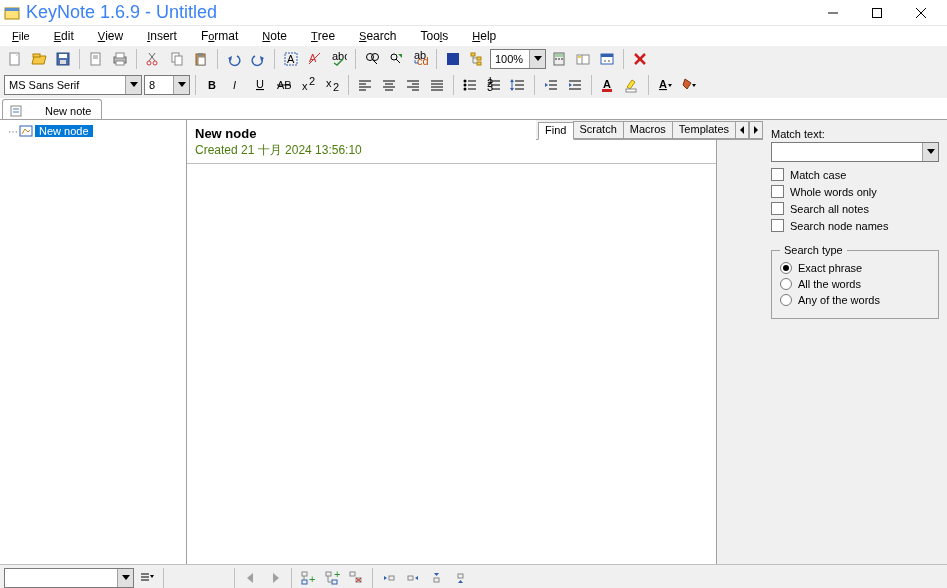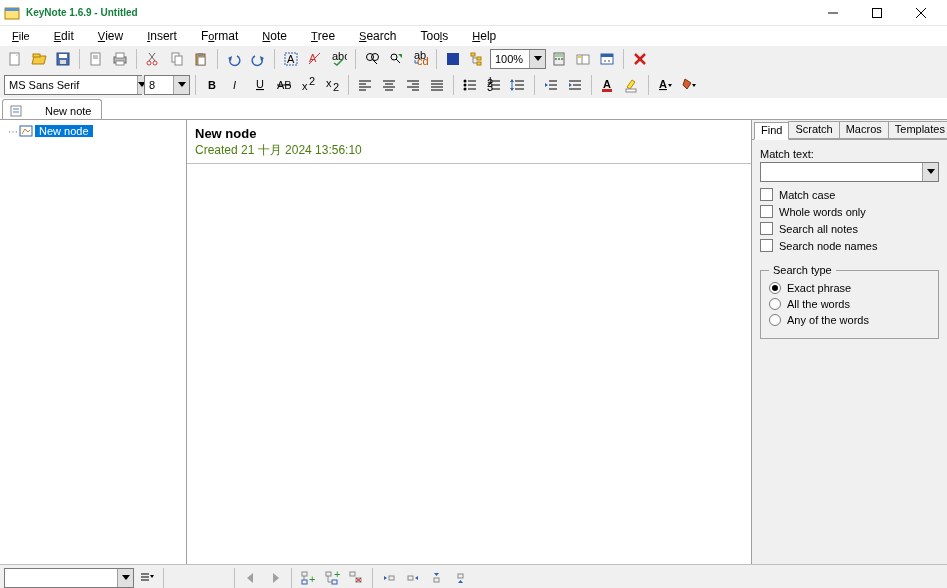--- a/index.html
+++ b/index.html
@@ -1,21 +1,21 @@
 <!DOCTYPE html>
 <html><head>
 <meta charset="utf-8">
 <style>
 * { box-sizing: border-box; margin: 0; padding: 0; font-family: Tahoma, "Segoe UI", sans-serif; font-size: 11px; }
 html, body { width: 947px; height: 588px; background: #fff; overflow: hidden; }
 
 
 .titlebar { height: 26px; background: #fff; display: flex; align-items: center; padding: 0 4px; border-bottom: 1px solid #e8e8e8; }
 .titlebar .icon { width: 16px; height: 16px; margin-right: 6px; display: inline-flex; align-items: center; justify-content: center; }
-.titlebar .title { flex: 1; font-size: 10px; color: #15803d; font-weight: bold; }
+.titlebar .title { flex: 1; font-size: 18px; color: #3b82f6; }
 .titlebar .winbtns { display: flex; gap: 0; }
 .titlebar .winbtn { width: 44px; height: 26px; display: flex; align-items: center; justify-content: center; color: #000; }
 
 
 .menubar { height: 20px; display: flex; align-items: center; padding: 0 4px; gap: 8px; }
 .menubar .menuitem { padding: 2px 8px; font-size: 12px; cursor: default; }
 .menubar .menuitem .u { text-decoration: underline; }
 
 
 .toolbar { height: 26px; display: flex; align-items: center; padding: 2px 4px; gap: 2px; background: #f0f0f0; }
@@ -40,21 +40,21 @@
 .treenode .dots { color: #808080; font-size: 10px; letter-spacing: -1px; }
 .treenode .nodeicon { width: 14px; height: 14px; }
 .treenode .nodelabel { background: #0078d7; color: #fff; padding: 0 4px; }
 
 .editpane { flex: 1; display: flex; flex-direction: column; border-right: 1px solid #a0a0a0; }
 .editheader { padding: 6px 8px 4px 8px; border-bottom: 1px solid #c0c0c0; background: #fff; }
 .editheader .nodetitle { font-weight: bold; font-size: 13px; }
 .editheader .created { font-size: 12px; color: #4d7c0f; margin-top: 1px; }
 .editbody { flex: 1; background: #fff; }
 
-.rightpane { width: 195px; background: #f0f0f0; display: flex; flex-direction: column; justify-content: flex-end; }
+.rightpane { width: 230px; background: #f0f0f0; display: flex; flex-direction: row; justify-content: flex-end; }
 .rtabs { height: 20px; display: flex; align-items: flex-end; background: #f0f0f0; border-bottom: 1px solid #a0a0a0; padding-left: 2px; }
 .rtab { height: 18px; padding: 1px 6px; border: 1px solid #a0a0a0; background: #f0f0f0; margin-right: -1px; font-size: 11px; }
 .rtab.active { background: #fff; border-bottom: 1px solid #fff; position: relative; top: 1px; }
 .rtab-nav { width: 14px; height: 18px; display: flex; align-items: center; justify-content: center; border: 1px solid #a0a0a0; background: #f0f0f0; }
 .rbody { padding: 8px; flex: 1; }
 .rbody label.lbl { display: block; margin-bottom: 2px; }
 .find-input-wrap { display: flex; border: 1px solid #7a7a7a; background: #fff; height: 20px; margin-bottom: 6px; }
 .find-input-wrap input { flex: 1; border: none; outline: none; padding: 0 4px; }
 .find-input-wrap .dd { width: 16px; background: #e0e0e0; display: flex; align-items: center; justify-content: center; border-left: 1px solid #a0a0a0; }
 .btnrow { display: flex; gap: 8px; margin-bottom: 18px; }
@@ -279,21 +279,21 @@
   <div class="tb-btn">
       <svg width="16" height="16">
         <line x1="3" y1="3" x2="13" y2="13" stroke="#cc2020" stroke-width="2.5"></line>
         <line x1="13" y1="3" x2="3" y2="13" stroke="#cc2020" stroke-width="2.5"></line>
       </svg>
     </div>
 </div>
 
 <div class="toolbar2">
   <div class="tb-combo" style="width:138px;">
-    <input style="width: 132px;" value="MS Sans Serif">
+    <input style="width: 120px;" value="MS Sans Serif">
     <div class="dd">
         <svg width="8" height="6">
           <polygon points="0,0 8,0 4,5" fill="#000"></polygon>
         </svg>
       </div>
   </div>
   <div class="tb-combo" style="width:46px;">
     <input style="width: 28px;" value="8">
     <div class="dd">
         <svg width="8" height="6">

